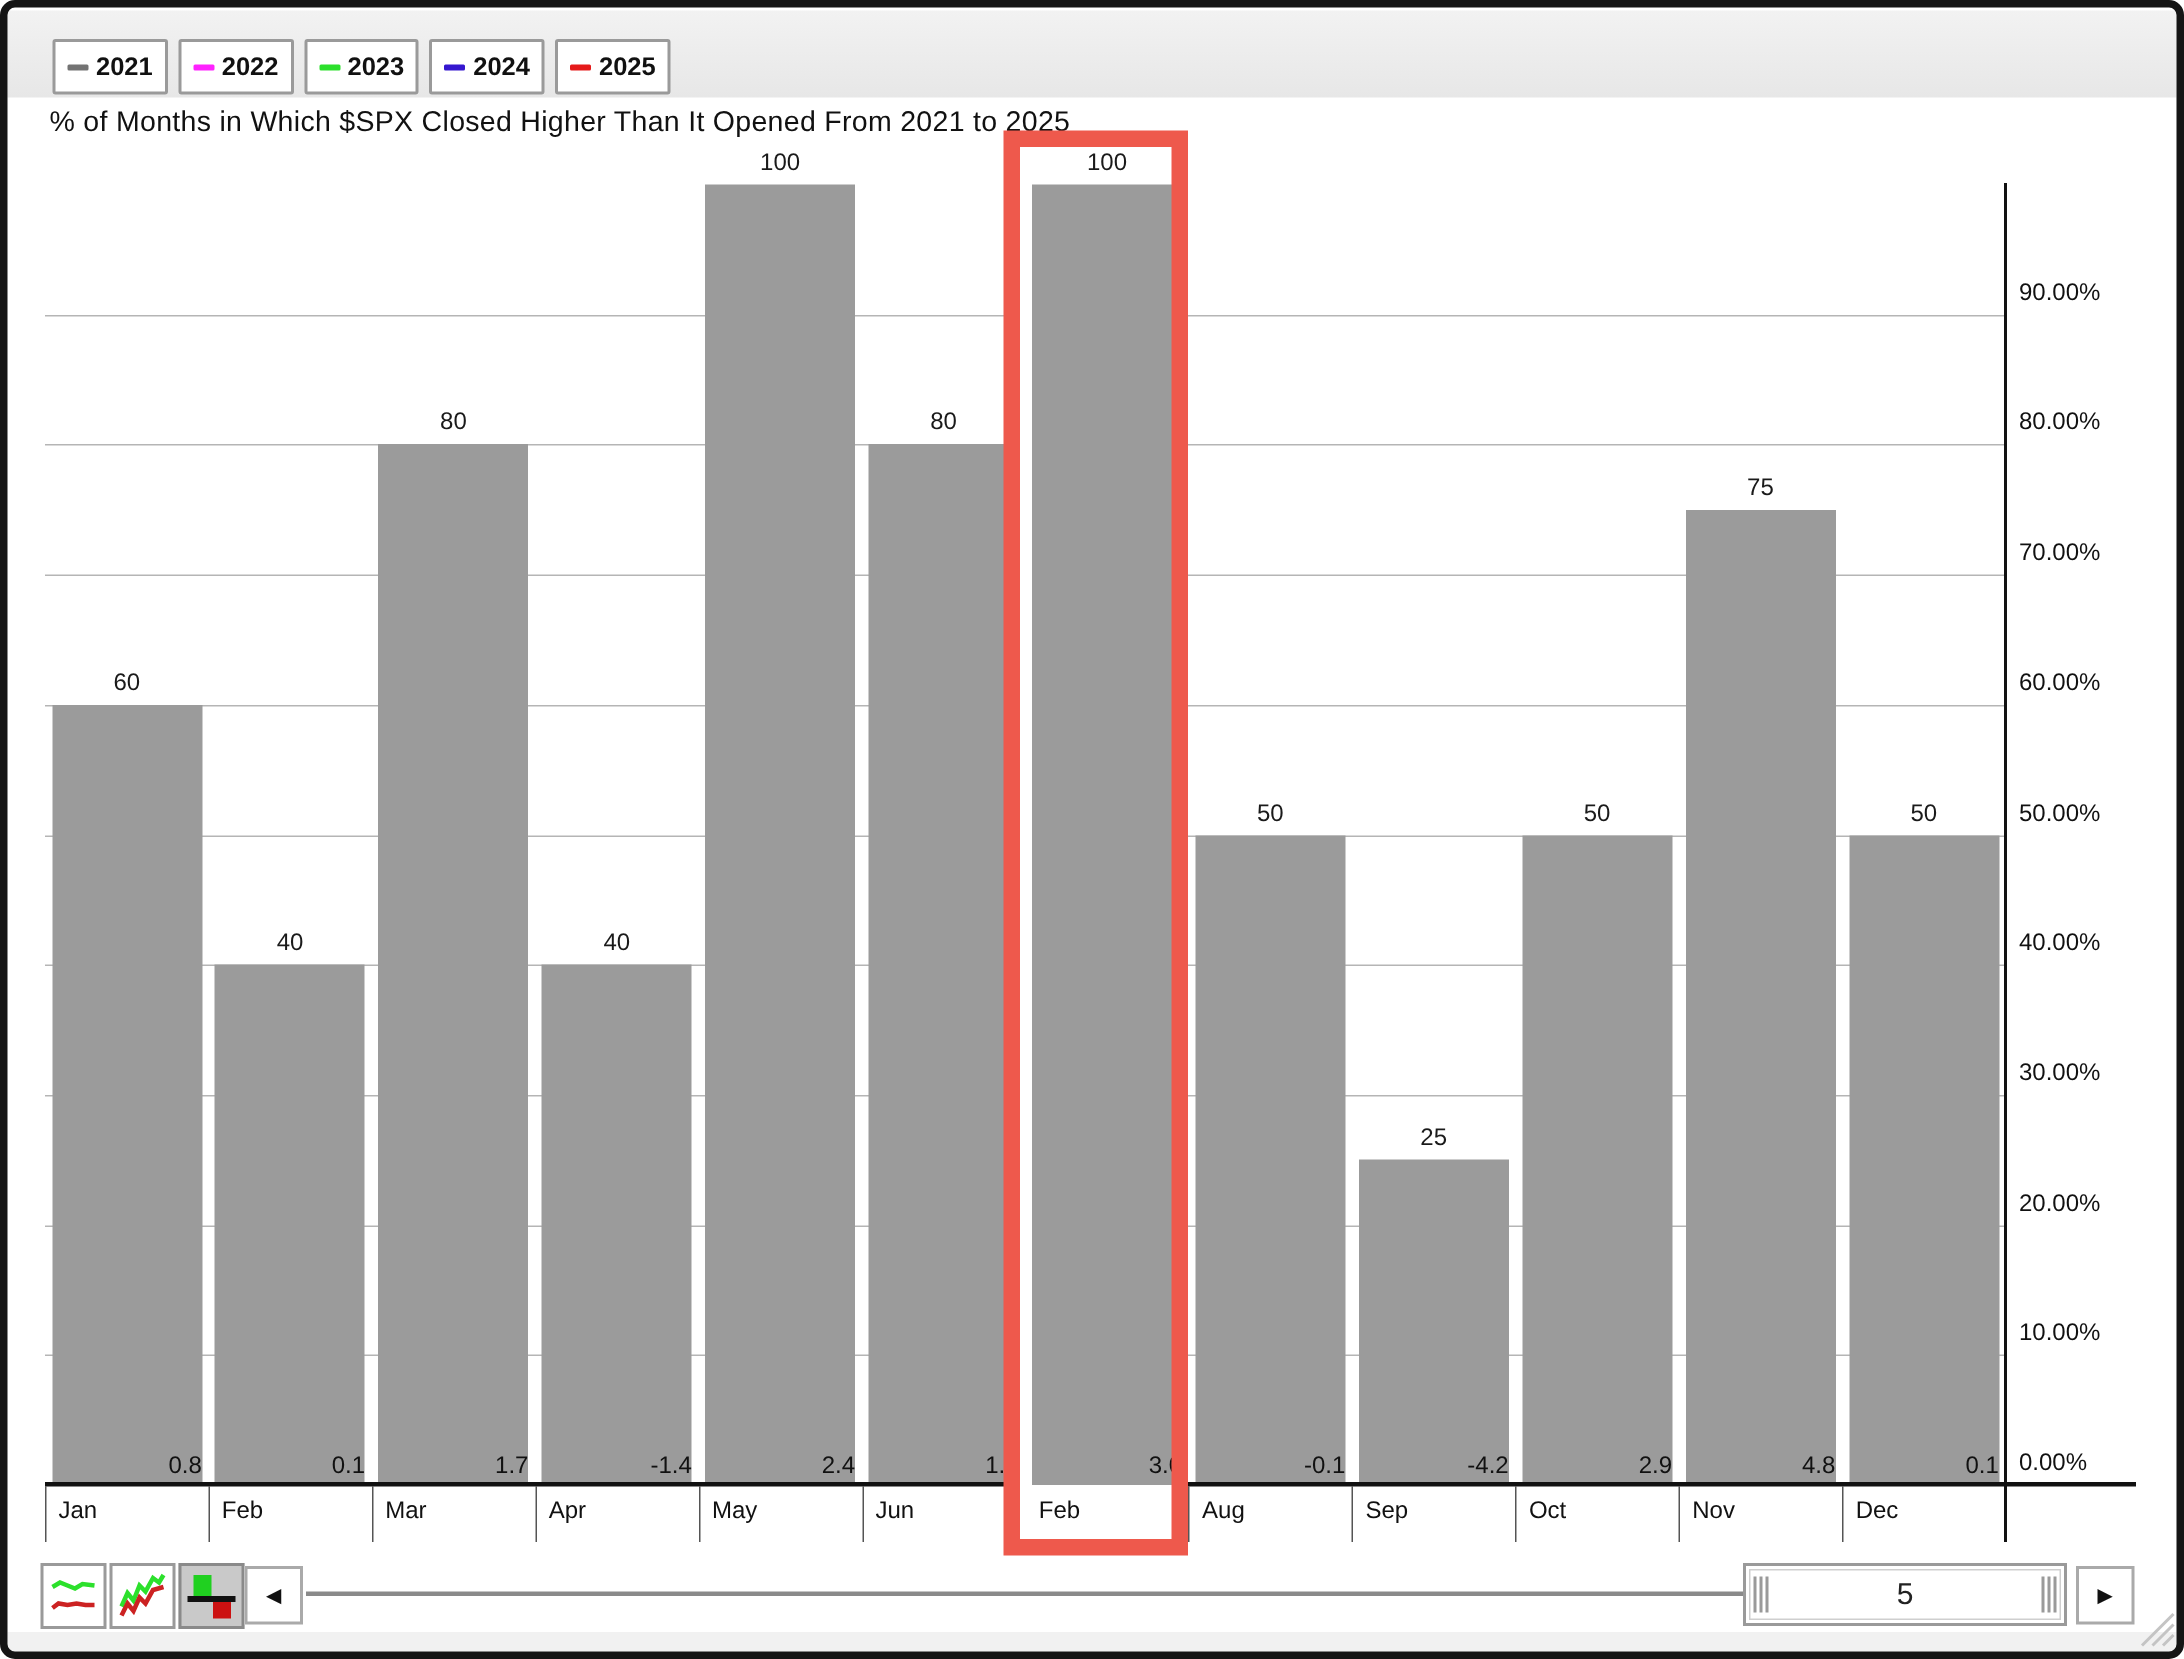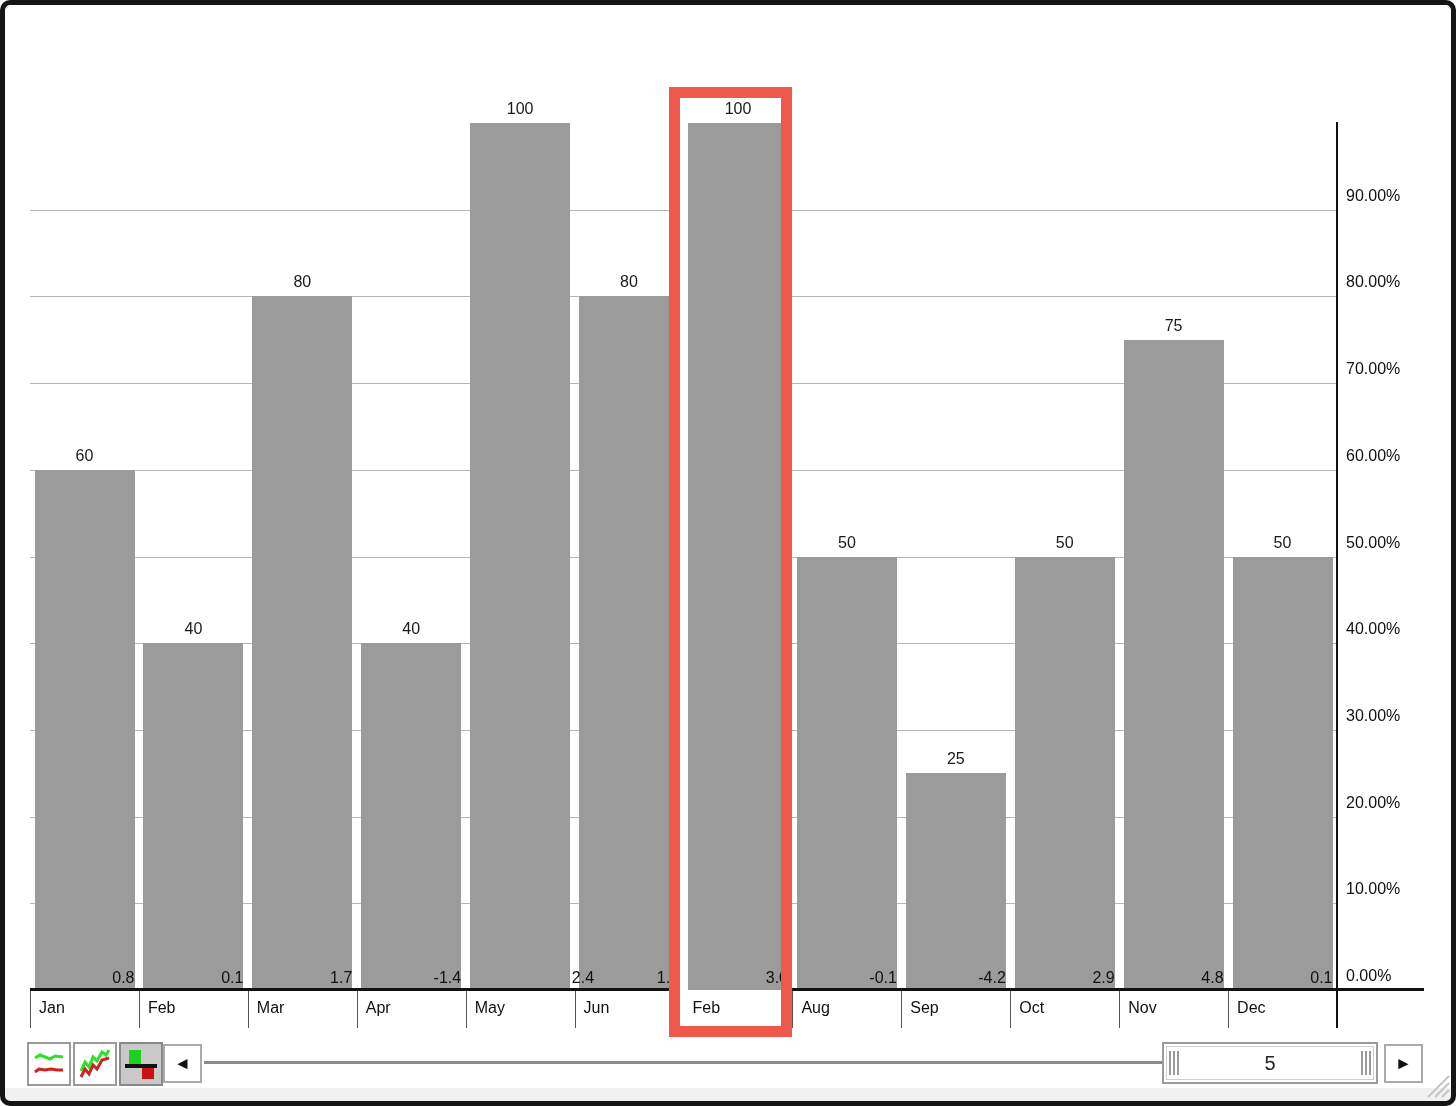--- a/index.html
+++ b/index.html
@@ -119,21 +119,46 @@
     position: absolute; left: 5px; right: 5px; bottom: 5px; height: 13px;
     background: #f1f1f1; z-index: 4;
   }
   svg { display: block; }
 </style>
 </head>
 <body>
 
 <div class="screen">
 
-
+  <div class="legend-band">
+    <div class="legend-row" id="legend-row">
+        <div class="legend-chip">
+          <span class="legend-dash" style="background: rgb(115, 115, 115);"></span>
+          <span>2021</span>
+        </div>
+        <div class="legend-chip">
+          <span class="legend-dash" style="background: rgb(255, 34, 255);"></span>
+          <span>2022</span>
+        </div>
+        <div class="legend-chip">
+          <span class="legend-dash" style="background: rgb(44, 224, 44);"></span>
+          <span>2023</span>
+        </div>
+        <div class="legend-chip">
+          <span class="legend-dash" style="background: rgb(53, 23, 207);"></span>
+          <span>2024</span>
+        </div>
+        <div class="legend-chip">
+          <span class="legend-dash" style="background: rgb(229, 26, 26);"></span>
+          <span>2025</span>
+        </div>
+      </div>
+  </div>
+
+  <div class="chart-title">% of Months in Which $SPX Closed Higher Than It Opened From 2021 to 2025</div>
 
   <div id="plot">
       <div class="gridline" style="left: 30px; width: 1307px; top: 903.3px;"></div>
       <div class="gridline" style="left: 30px; width: 1307px; top: 816.6px;"></div>
       <div class="gridline" style="left: 30px; width: 1307px; top: 729.9px;"></div>
       <div class="gridline" style="left: 30px; width: 1307px; top: 643.2px;"></div>
       <div class="gridline" style="left: 30px; width: 1307px; top: 556.5px;"></div>
       <div class="gridline" style="left: 30px; width: 1307px; top: 469.8px;"></div>
       <div class="gridline" style="left: 30px; width: 1307px; top: 383.1px;"></div>
       <div class="gridline" style="left: 30px; width: 1307px; top: 296.4px;"></div>
@@ -163,21 +188,21 @@
       <div class="bar-bottom-label" style="left: 252.3px; width: 100px; top: 969px; z-index: 3;">1.7</div>
       <div class="month-tick" style="left: 247.8px; top: 991px; height: 37px; z-index: 2;"></div>
       <div class="month-label" style="left: 256.8px; top: 999px; z-index: 3;">Mar</div>
       <div class="bar" style="left: 361.2px; top: 643.2px; width: 100px; height: 346.8px; background: rgb(155, 155, 155); z-index: 2;"></div>
       <div class="bar-top-label" style="left: 361.2px; width: 100px; top: 620.2px; z-index: 3;">40</div>
       <div class="bar-bottom-label" style="left: 361.2px; width: 100px; top: 969px; z-index: 3;">-1.4</div>
       <div class="month-tick" style="left: 356.8px; top: 991px; height: 37px; z-index: 2;"></div>
       <div class="month-label" style="left: 365.8px; top: 999px; z-index: 3;">Apr</div>
       <div class="bar" style="left: 470.1px; top: 123px; width: 100px; height: 867px; background: rgb(155, 155, 155); z-index: 2;"></div>
       <div class="bar-top-label" style="left: 470.1px; width: 100px; top: 100px; z-index: 3;">100</div>
-      <div class="bar-bottom-label" style="left: 470.1px; width: 100px; top: 969px; z-index: 3; margin-left: 24px;">2.4</div>
+      <div class="bar-bottom-label" style="left: 470.1px; width: 100px; top: 969px; z-index: 3;">2.4</div>
       <div class="month-tick" style="left: 465.7px; top: 991px; height: 37px; z-index: 2;"></div>
       <div class="month-label" style="left: 474.7px; top: 999px; z-index: 3;">May</div>
       <div class="bar" style="left: 579px; top: 296.4px; width: 100px; height: 693.6px; background: rgb(155, 155, 155); z-index: 2;"></div>
       <div class="bar-top-label" style="left: 579px; width: 100px; top: 273.4px; z-index: 3;">80</div>
       <div class="bar-bottom-label" style="left: 579px; width: 100px; top: 969px; z-index: 3;">1.7</div>
       <div class="month-tick" style="left: 574.6px; top: 991px; height: 37px; z-index: 2;"></div>
       <div class="month-label" style="left: 583.6px; top: 999px; z-index: 3;">Jun</div>
       <div class="bar" style="left: 688px; top: 123px; width: 100px; height: 867px; background: rgb(155, 155, 155); z-index: 6;"></div>
       <div class="bar-top-label" style="left: 688px; width: 100px; top: 100px; z-index: 6;">100</div>
       <div class="bar-bottom-label" style="left: 688px; width: 100px; top: 969px; z-index: 6;">3.0</div>

